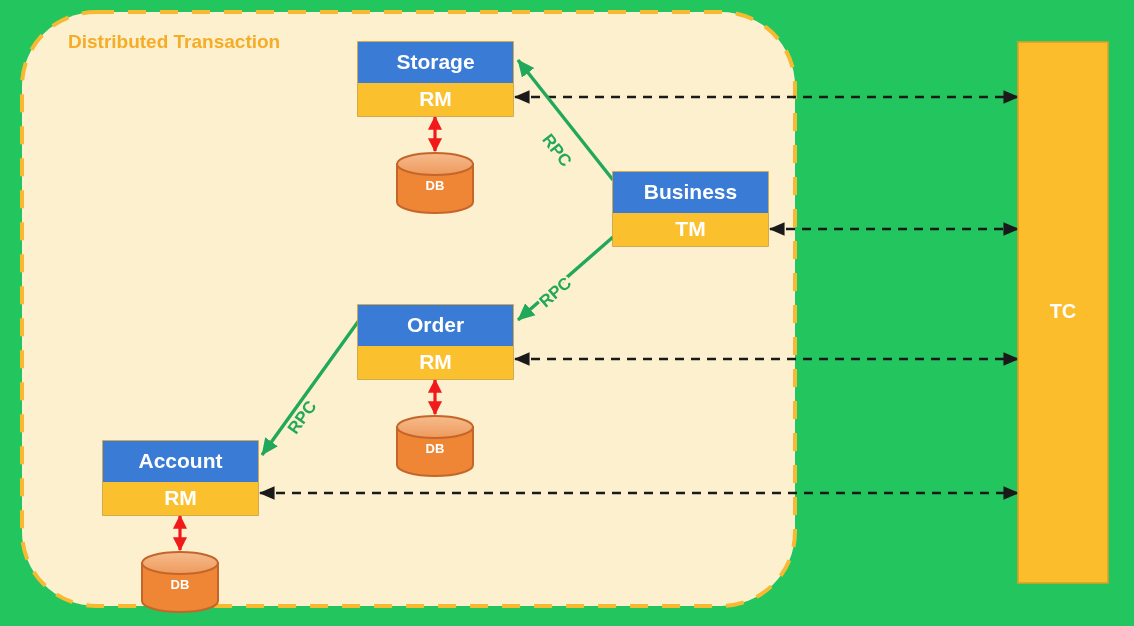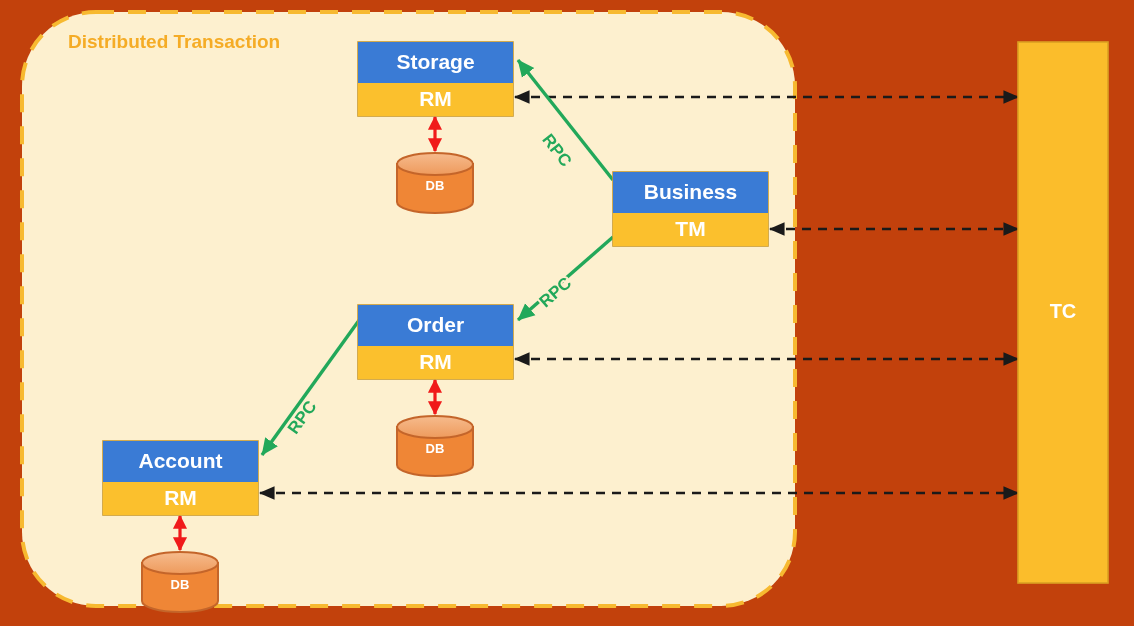--- a/index.html
+++ b/index.html
@@ -7,21 +7,21 @@
     padding: 0;
     background: #ffffff;
   }
   body {
     font-family: "Liberation Sans", sans-serif;
   }
   #diagram-root {
     position: relative;
     width: 1134px;
     height: 626px;
-    background: #c2410c;
+    background: #22c55e;
     overflow: hidden;
   }
   svg#diagram-svg {
     display: block;
     width: 1134px;
     height: 626px;
   }
   .node-title-text {
     font-family: "Liberation Sans", sans-serif;
     font-size: 21px;

